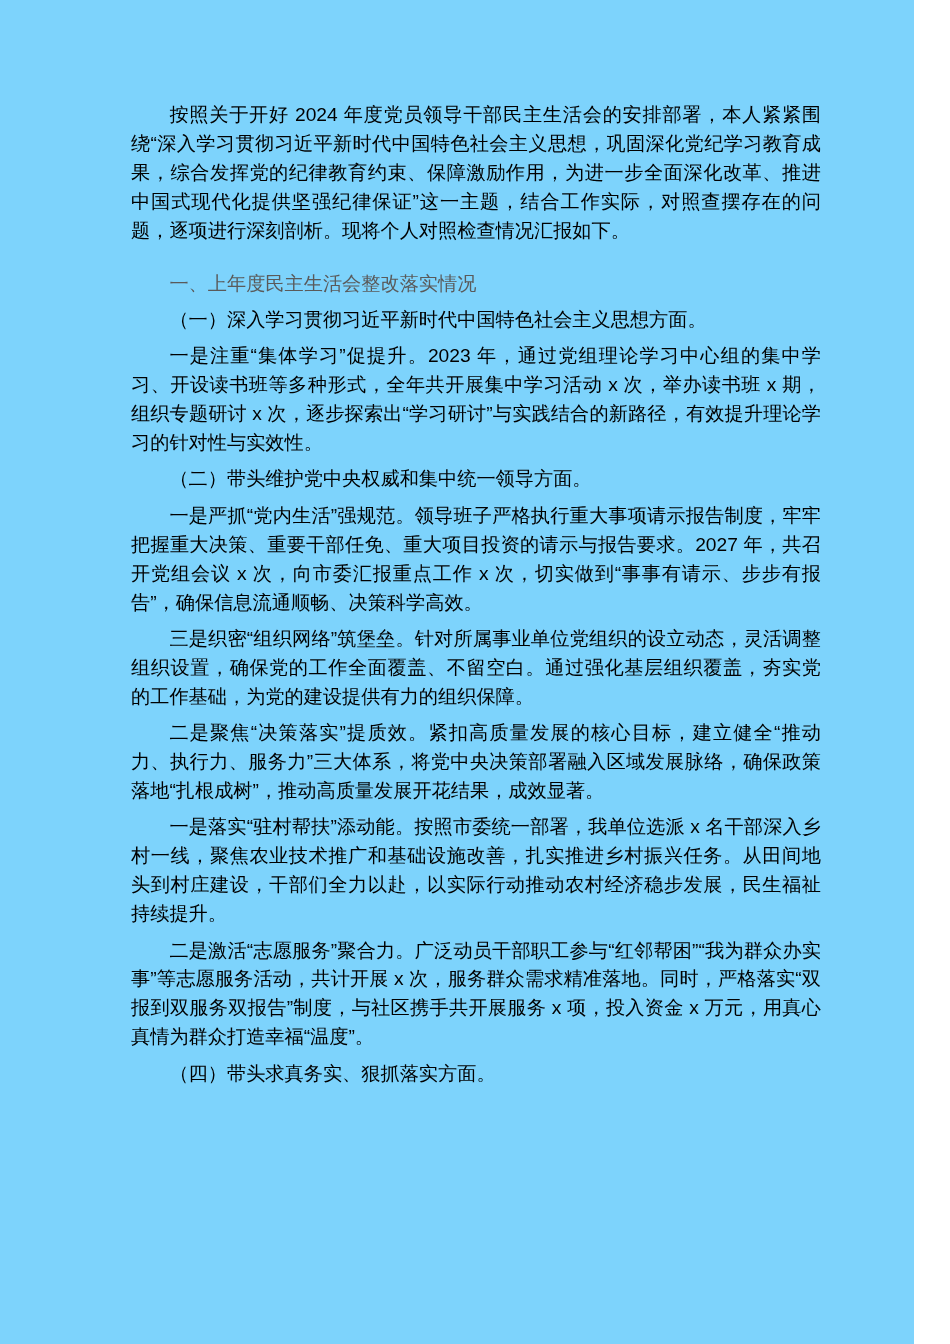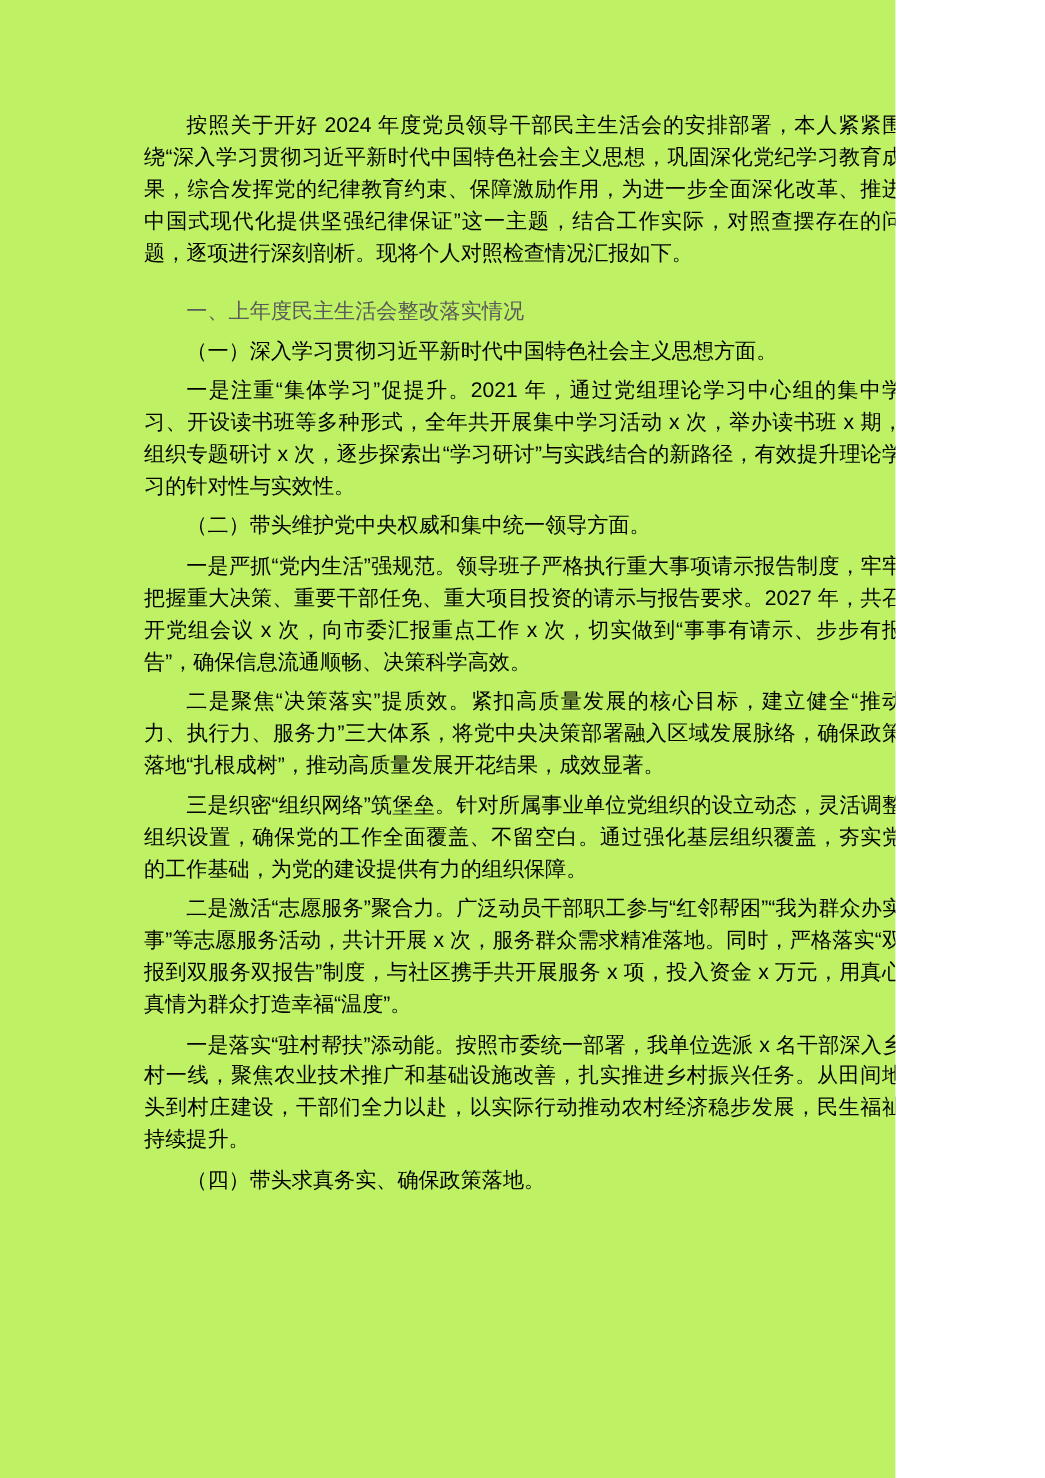--- a/index.html
+++ b/index.html
@@ -12,23 +12,23 @@
     height: 1344px;
     position: relative;
     font-family: "Liberation Sans", "DejaVu Sans", sans-serif;
     -webkit-font-smoothing: antialiased;
   }
 
   #page {
     position: absolute;
     left: 0;
     top: 0;
-    width: 814px;
+    width: 914px;
     height: 1344px;
-    background: #bef264;
+    background: #7dd3fc;
     overflow: hidden;
   }
 
   #content {
     position: absolute;
     left: 131px;
     top: 101px;
     width: 690px;
   }
 
@@ -72,33 +72,33 @@
 
 <div id="page">
   <div id="content">
 
     <p class="body-para">按照关于开好 2024 年度党员领导干部民主生活会的安排部署，本人紧紧围绕“深入学习贯彻习近平新时代中国特色社会主义思想，巩固深化党纪学习教育成果，综合发挥党的纪律教育约束、保障激励作用，为进一步全面深化改革、推进中国式现代化提供坚强纪律保证”这一主题，结合工作实际，对照查摆存在的问题，逐项进行深刻剖析。现将个人对照检查情况汇报如下。</p>
 
     <p class="section-heading">一、上年度民主生活会整改落实情况</p>
 
     <p class="subsection-heading">（一）深入学习贯彻习近平新时代中国特色社会主义思想方面。</p>
 
-    <p class="body-para">一是注重“集体学习”促提升。2021 年，通过党组理论学习中心组的集中学习、开设读书班等多种形式，全年共开展集中学习活动 x 次，举办读书班 x 期，组织专题研讨 x 次，逐步探索出“学习研讨”与实践结合的新路径，有效提升理论学习的针对性与实效性。</p>
+    <p class="body-para">一是注重“集体学习”促提升。2023 年，通过党组理论学习中心组的集中学习、开设读书班等多种形式，全年共开展集中学习活动 x 次，举办读书班 x 期，组织专题研讨 x 次，逐步探索出“学习研讨”与实践结合的新路径，有效提升理论学习的针对性与实效性。</p>
 
 
     <p class="subsection-heading">（二）带头维护党中央权威和集中统一领导方面。</p>
 
     <p class="body-para">一是严抓“党内生活”强规范。领导班子严格执行重大事项请示报告制度，牢牢把握重大决策、重要干部任免、重大项目投资的请示与报告要求。2027 年，共召开党组会议 x 次，向市委汇报重点工作 x 次，切实做到“事事有请示、步步有报告”，确保信息流通顺畅、决策科学高效。</p>
 
+    <p class="body-para">三是织密“组织网络”筑堡垒。针对所属事业单位党组织的设立动态，灵活调整组织设置，确保党的工作全面覆盖、不留空白。通过强化基层组织覆盖，夯实党的工作基础，为党的建设提供有力的组织保障。</p>
+
     <p class="body-para">二是聚焦“决策落实”提质效。紧扣高质量发展的核心目标，建立健全“推动力、执行力、服务力”三大体系，将党中央决策部署融入区域发展脉络，确保政策落地“扎根成树”，推动高质量发展开花结果，成效显著。</p>
 
-    <p class="body-para">三是织密“组织网络”筑堡垒。针对所属事业单位党组织的设立动态，灵活调整组织设置，确保党的工作全面覆盖、不留空白。通过强化基层组织覆盖，夯实党的工作基础，为党的建设提供有力的组织保障。</p>
 
+    <p class="body-para">一是落实“驻村帮扶”添动能。按照市委统一部署，我单位选派 x 名干部深入乡村一线，聚焦农业技术推广和基础设施改善，扎实推进乡村振兴任务。从田间地头到村庄建设，干部们全力以赴，以实际行动推动农村经济稳步发展，民生福祉持续提升。</p>
 
     <p class="body-para">二是激活“志愿服务”聚合力。广泛动员干部职工参与“红邻帮困”“我为群众办实事”等志愿服务活动，共计开展 x 次，服务群众需求精准落地。同时，严格落实“双报到双服务双报告”制度，与社区携手共开展服务 x 项，投入资金 x 万元，用真心真情为群众打造幸福“温度”。</p>
 
-    <p class="body-para">一是落实“驻村帮扶”添动能。按照市委统一部署，我单位选派 x 名干部深入乡村一线，聚焦农业技术推广和基础设施改善，扎实推进乡村振兴任务。从田间地头到村庄建设，干部们全力以赴，以实际行动推动农村经济稳步发展，民生福祉持续提升。</p>
-
-    <p class="subsection-heading">（四）带头求真务实、确保政策落地。</p>
+    <p class="subsection-heading">（四）带头求真务实、狠抓落实方面。</p>
 
 
   </div>
 </div>
 
 </body></html>

